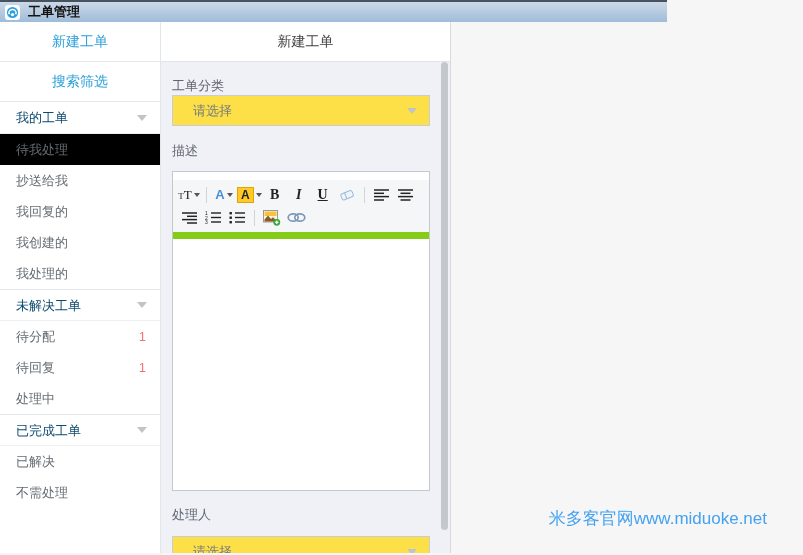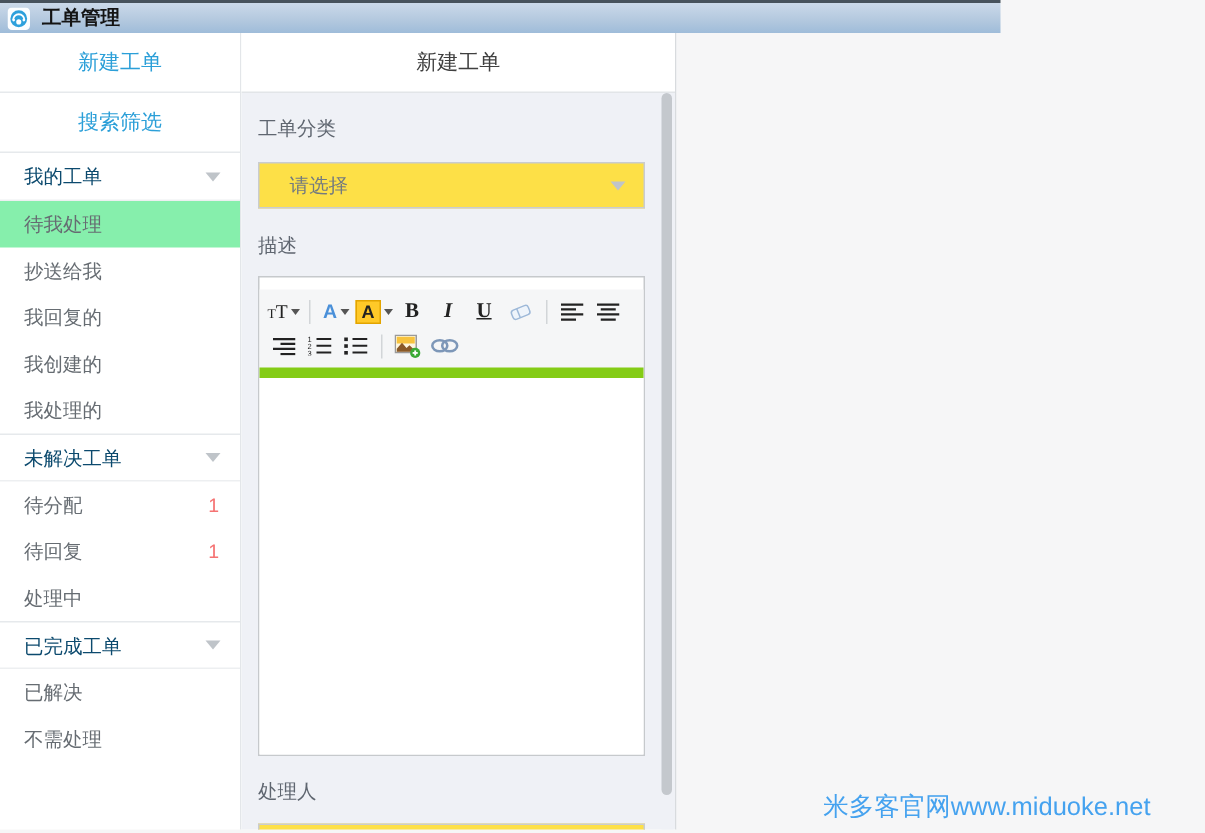--- a/index.html
+++ b/index.html
@@ -19,33 +19,33 @@
   
   .sidebar { width:161px; background:#fff; border-right:1px solid #e3e6e9; flex:0 0 auto; }
   .side-action { height:40px; line-height:39px; text-align:center; color:#2b9fd8;
     font-size:14px; border-bottom:1px solid #e6e9ec; cursor:pointer; }
   .group-header { height:32px; line-height:31px; padding:0 13px 0 16px; color:#0c4a6e;
     font-size:13px; display:flex; align-items:center; justify-content:space-between;
     border-bottom:1px solid #edeff1; cursor:pointer; }
   .group-header.bt { border-top:1px solid #e6e9ec;gap:44px; }
   .side-item { height:31px; line-height:31px; padding:0 14px 0 16px; color:#666c72;
     font-size:13px; display:flex; justify-content:space-between; align-items:center; cursor:pointer; }
-  .side-item.active { background:#86efac;text-align:right; }
+  .side-item.active { background:#000000;text-align:right; }
   .badge { color:#f57373; font-size:13px; }
 
   .caret { width:0; height:0; border-left:5px solid transparent; border-right:5px solid transparent;
     border-top:6px solid #bfc4c9; display:inline-block; }
 
   
   .panel { width:290px; flex:0 0 auto; background:#fff; border-right:1px solid #d8dbde;
     display:flex; flex-direction:column; position:relative; }
   .panel-header { height:40px; line-height:39px; text-align:center; font-size:14px;
     color:#404040; background:#fff; border-bottom:1px solid #e2e5e8; }
   .form { flex:1; background:#eff1f6; padding:15px 20px 0 11px; overflow:hidden; }
-  .form label { display:block; font-size:13px; color:#5f6670; margin-bottom:13px; }
+  .form label { display:block; font-size:13px; color:#5f6670; }
   .select { height:31px; background:#fde047; border:1px solid #c9ccd0; position:relative;
     line-height:29px; padding-left:20px; font-size:13px; color:#737a80; cursor:pointer; }
   .select .caret { position:absolute; right:12px; top:12px; border-left-width:5px;
     border-right-width:5px; border-top-width:6px; }
   .sel-1 { margin-bottom:16px; }
   .lbl-desc { margin-bottom:11px !important; }
   .editor { border:1px solid #c6c9cc; background:#fff; margin-bottom:15px; }
   .toolbar { background:#f5f6f7; border-bottom:7px solid #84cc16; padding:3px 4px;margin-top:8px; }
   .tbrow { display:flex; align-items:center; height:23px; }
   .tbtn { min-width:22px; height:21px; display:flex; align-items:center; justify-content:center;
@@ -64,21 +64,21 @@
   .editor-content { height:251px; background:#fff; outline:none; }
   .lbl-handler { margin-bottom:12px !important; }
 
   
   .vscroll { position:absolute; top:40px; right:1px; width:8px; bottom:0; background:#eff1f6; }
   .vscroll .thumb { position:absolute; top:0; left:0; width:7px; height:468px;
     background:#c4c8cd; border-radius:4px; }
 
   
   .rightarea { flex:1; background:#f6f6f7; position:relative; }
-  .watermark { position:absolute; right:36px; bottom:4px; font-size:17px; color:#45a2ef; }
+  .watermark { position:absolute; right:36px; bottom:23px; font-size:17px; color:#45a2ef; }
 </style>
 </head>
 <body>
 
 <div class="titlebar">
   <svg class="app-logo" viewBox="0 0 15 15">
     <rect x="0" y="0" width="15" height="15" rx="3" fill="#fbfdff"></rect>
     <circle cx="7.5" cy="7.5" r="5.6" fill="#2da0dc"></circle>
     <path d="M3.8 8.2 a3.7 3.7 0 0 1 7.4 0" stroke="#ffffff" stroke-width="1.3" fill="none"></path>
     <circle cx="7.5" cy="9.6" r="1.7" fill="#ffffff"></circle>

